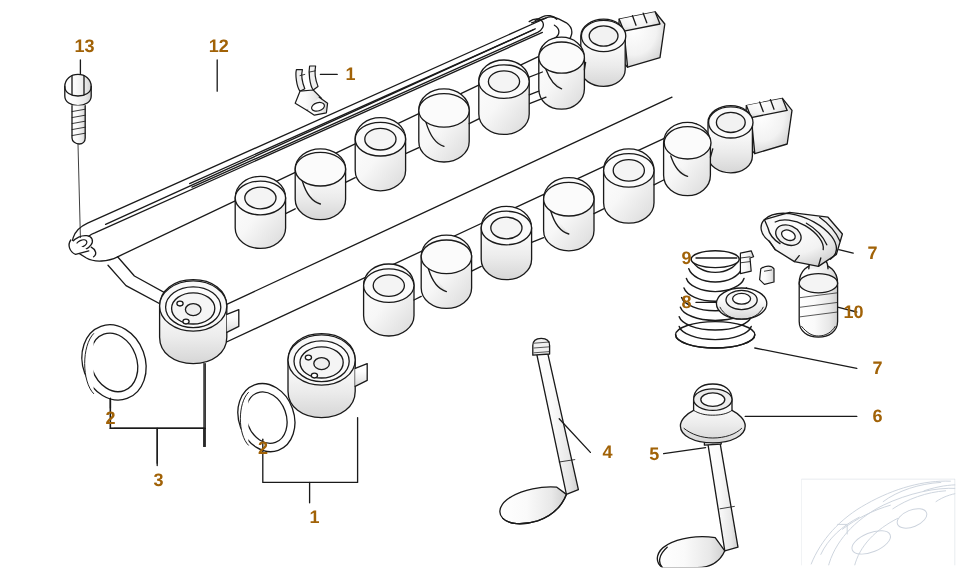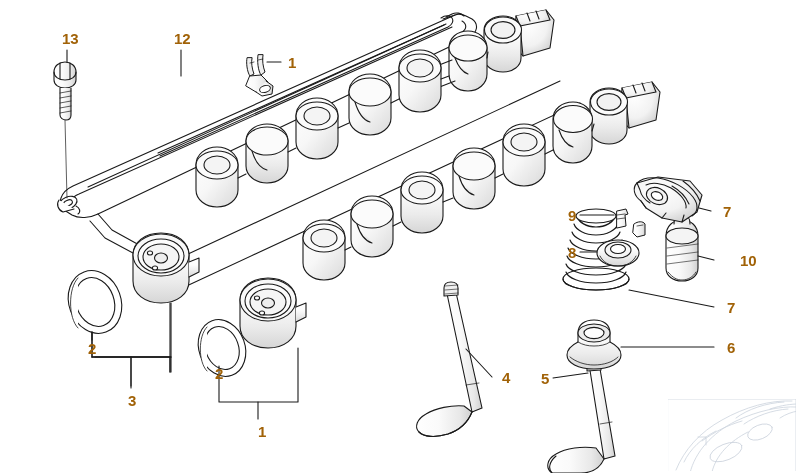--- a/index.html
+++ b/index.html
@@ -427,21 +427,21 @@
   <div class="callout" style="left:541px; top:371px;">5</div>
 
   <div class="callout" style="left:727px; top:340px;">6</div>
 
   <div class="callout" style="left:727px; top:300px;">7</div>
 
   <div class="callout" style="left:568px; top:245px;">8</div>
 
   <div class="callout" style="left:568px; top:208px;">9</div>
 
-  <div class="callout" style="left:740px; top:253px;">10</div>
+  <div class="callout" style="left:703px; top:253px;">10</div>
 
   <div class="callout" style="left:723px; top:204px;">7</div>
 
   <div class="callout" style="left:174px; top:31px;">12</div>
 
   <div class="callout" style="left:62px; top:31px;">13</div>
 
   <div class="callout" style="left:288px; top:55px;">1</div>
 
 </div>

